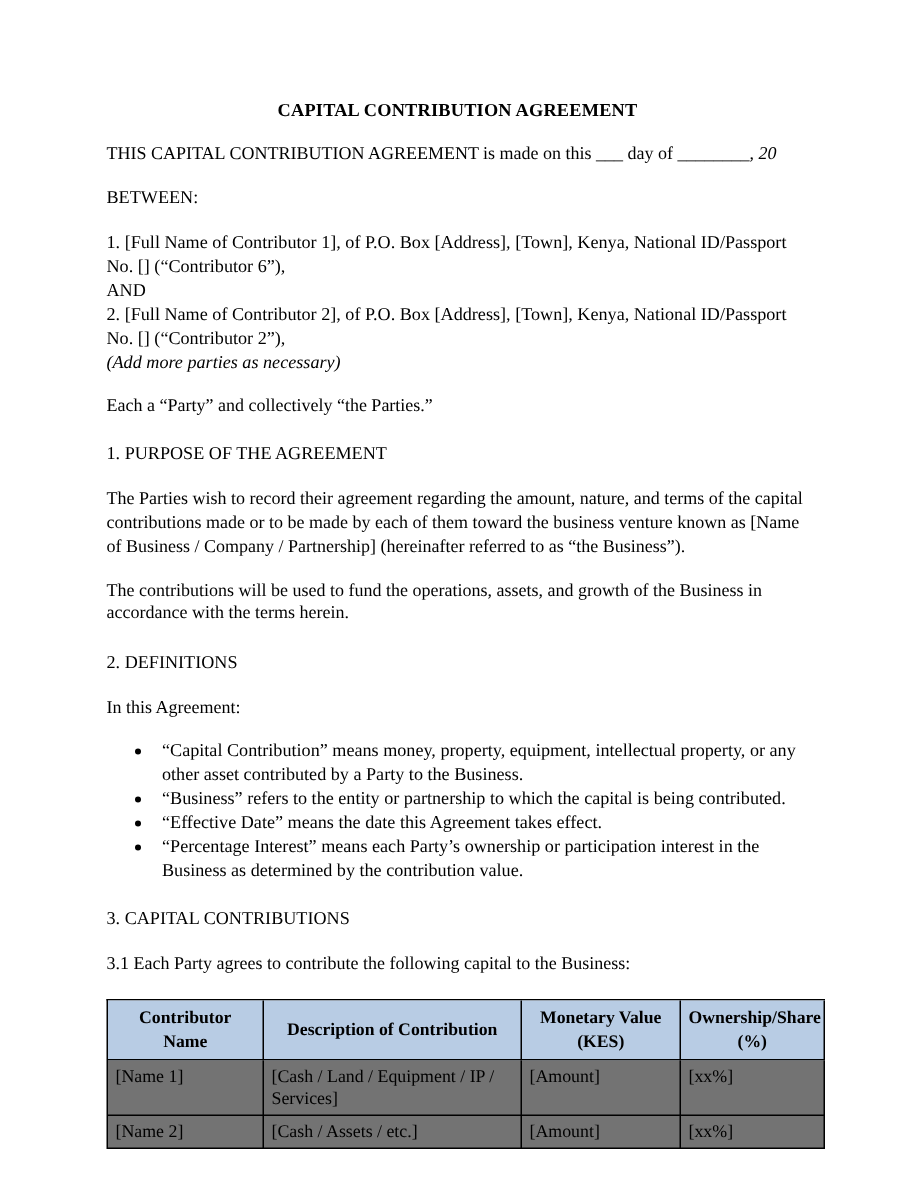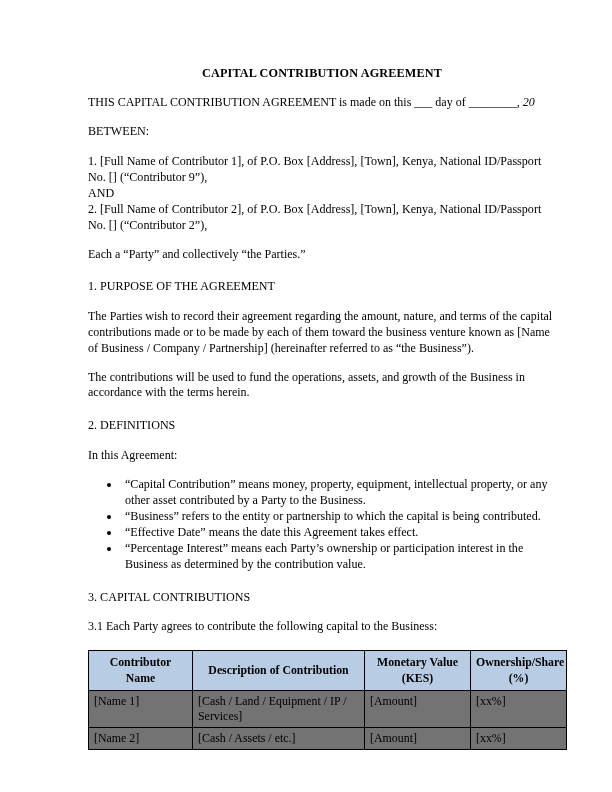--- a/index.html
+++ b/index.html
@@ -16,21 +16,21 @@
   }
   .page {
     position: relative;
     width: 612px;
     height: 792px;
     box-sizing: border-box;
     padding: 0;
   }
   .content {
     position: absolute;
-    left: 88px;
+    left: 71px;
     top: 66px;
     width: 468px;
   }
   .doc-title {
     text-align: center;
     font-weight: bold;
     font-size: 12.2px;
     letter-spacing: 0.15px;
     margin: 0 0 14px 0;
     line-height: 1.25;
@@ -116,24 +116,25 @@
   <div class="content">
 
     <div class="doc-title">CAPITAL CONTRIBUTION AGREEMENT</div>
 
     <p class="para"><span>THIS CAPITAL CONTRIBUTION AGREEMENT is made on this ___ day of ________,</span> <span class="italic">20</span></p>
 
     <div class="heading">BETWEEN:</div>
 
     <div class="party-block">
       <div>1. [Full Name of Contributor 1], of P.O. Box [Address], [Town], Kenya, National ID/Passport</div>
-      <div>No. [] (“Contributor 9”),</div>
+      <div>No. [] (“Contributor 6”),</div>
       <div>AND</div>
       <div>2. [Full Name of Contributor 2], of P.O. Box [Address], [Town], Kenya, National ID/Passport</div>
       <div>No. [] (“Contributor 2”),</div>
+      <div class="italic">(Add more parties as necessary)</div>
     </div>
 
     <p class="para">Each a “Party” and collectively “the Parties.”</p>
 
     <div class="heading heading-gap">1. PURPOSE OF THE AGREEMENT</div>
     <p class="para">The Parties wish to record their agreement regarding the amount, nature, and terms of the capital contributions made or to be made by each of them toward the business venture known as [Name of Business / Company / Partnership] (hereinafter referred to as “the Business”).</p>
     <p class="para">The contributions will be used to fund the operations, assets, and growth of the Business in accordance with the terms herein.</p>
 
     <div class="heading heading-gap">2. DEFINITIONS</div>
     <p class="para">In this Agreement:</p>

